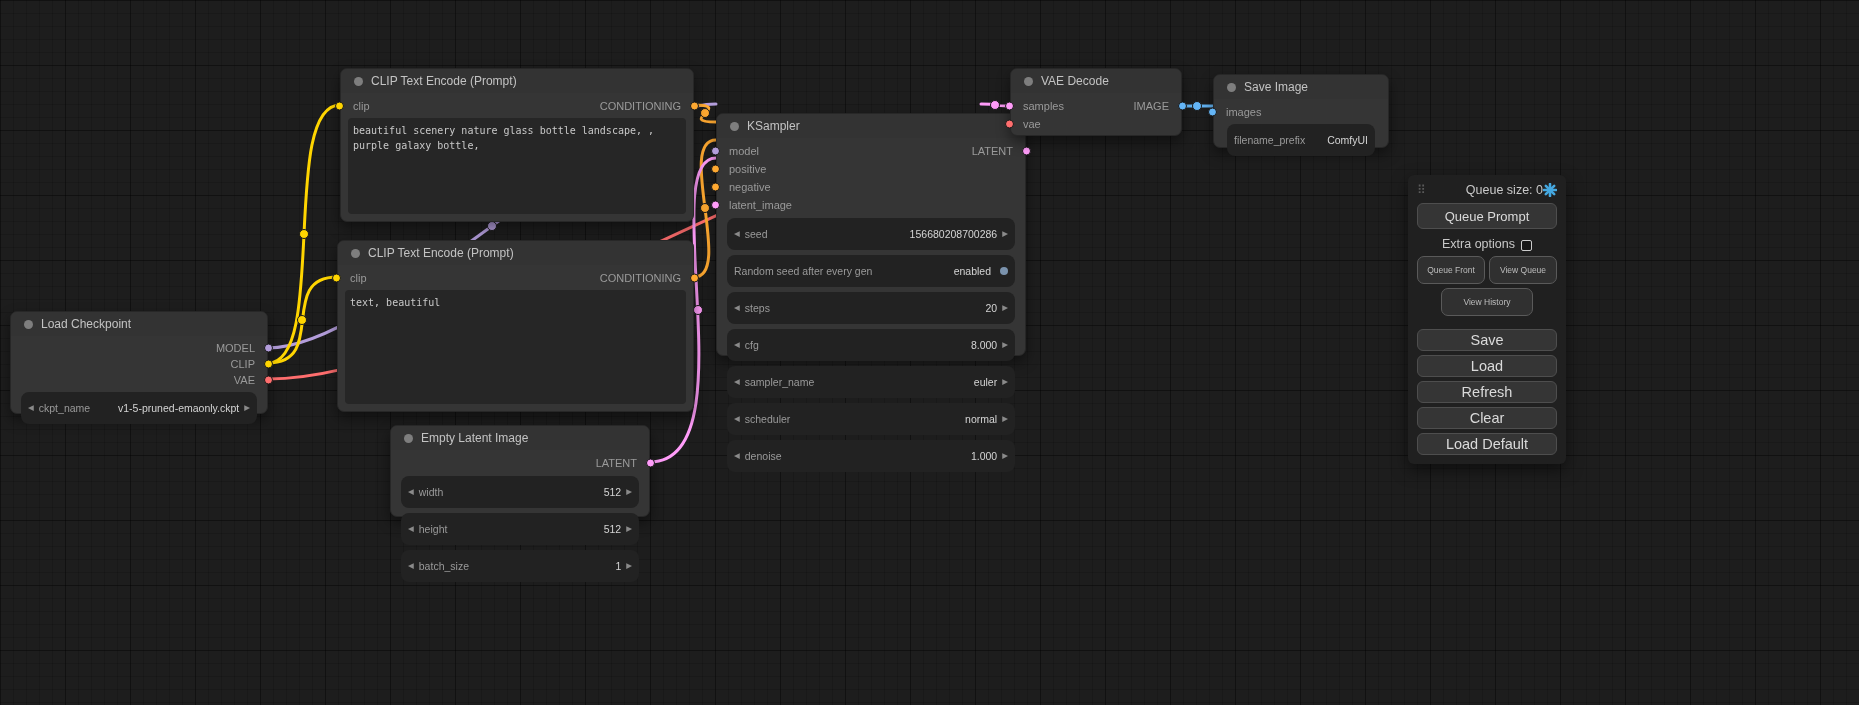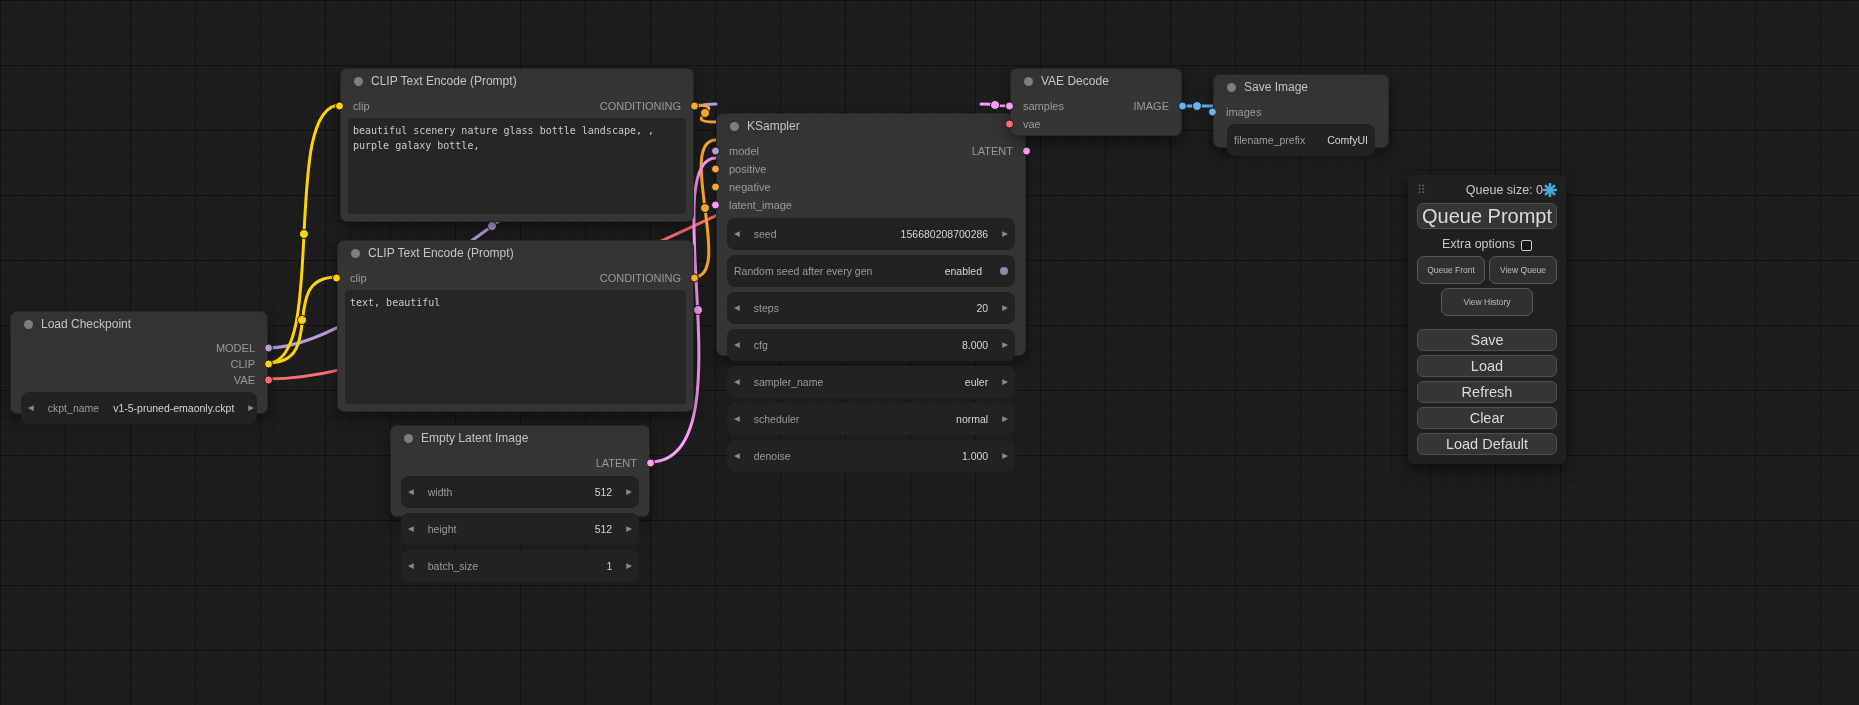--- a/index.html
+++ b/index.html
@@ -45,21 +45,21 @@
   .port.out { right:-6px; }
   .c-model { background:#B39DDB; } .c-clip { background:#FFD500; }
   .c-vae { background:#FF6E6E; }   .c-cond { background:#FFA931; }
   .c-latent { background:#FF9CF9; } .c-image { background:#64B5F6; }
   .in-label { margin-left:12px; }
   .out-label { margin-left:auto; margin-right:12px; }
 
   .widget {
     position:relative; height:15px; margin:0 10px 5px; background:#222222;
     border-radius:8px; display:flex; align-items:center;
-    font-size:10.5px; padding:16px 7px; gap:14px; white-space:nowrap;
+    font-size:10.5px; padding:16px 7px; gap:5px; white-space:nowrap;
   }
   .widget.first { margin-top:4px; }
   .widget.inset { margin-left:13px; margin-right:13px; margin-top:3px; }
   .warr { color:#8a8a8a; font-size:7.5px; line-height:1; }
   .wlabel { color:#9a9a9a; }
   .wvalue { margin-left:auto; color:#d4d4d4; }
   .toggle-dot { width:8px; height:8px; border-radius:50%; background:#7b93ad; flex:none; margin-left:4px; }
 
   .prompt-box {
     position:absolute; left:7px; right:7px; bottom:7px; top:49px;
@@ -75,21 +75,21 @@
     box-shadow:0 6px 16px rgba(0,0,0,0.5); color:#c8c8c8;
   }
   .menu-header { display:flex; align-items:center; height:18px; }
   .drag-handle { color:#5a5a5a; font-size:12px; line-height:1; }
   .queue-size { flex:1; text-align:right; font-size:12.5px; color:#c8c8c8; }
   .btn {
     display:block; width:100%; background:#353535; border:1px solid #4e4e4e;
     border-radius:6px; color:#dadada; text-align:center; cursor:pointer;
     font-family:"Liberation Sans", sans-serif;
   }
-  .btn-queue { height:26px; font-size:20px; margin-top:4px; }
+  .btn-queue { height:26px; font-size:13px; margin-top:4px; }
   .btn-large { height:22px; font-size:14.5px; margin-top:4px; line-height:19px; }
   .gap-top { margin-top:13px; }
   .extra-row {
     display:flex; align-items:flex-end; justify-content:center; gap:6px;
     margin:8px 0 5px; font-size:12.5px; height:14px;
   }
   .checkbox { width:11px; height:11px; border:1.5px solid #cccccc; border-radius:2px; background:#161616; }
   .small-row { display:flex; gap:4px; }
   .btn-small {
     flex:1; height:28px; font-size:8.5px; line-height:10px;

